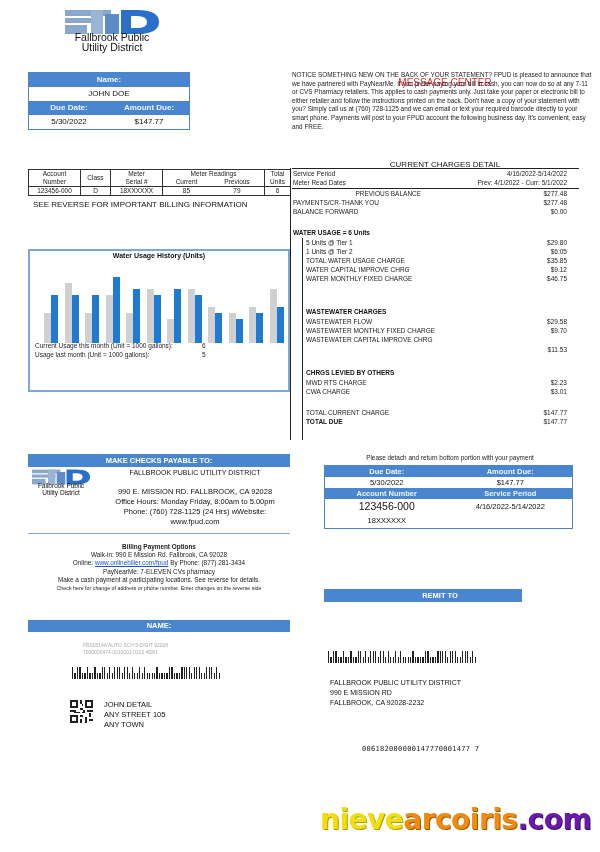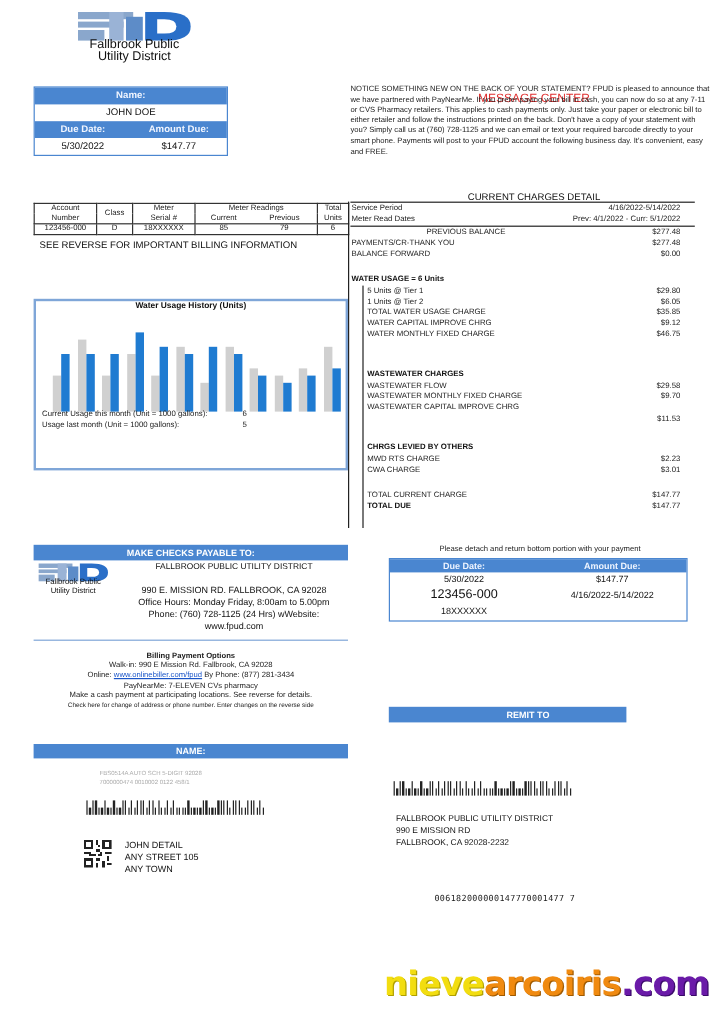--- a/index.html
+++ b/index.html
@@ -330,20 +330,24 @@
 
 <div class="abs detach">Please detach and return bottom portion with your payment</div>
 <div class="abs remit-box">
   <div class="r h">
     <div>Due Date:</div>
     <div>Amount Due:</div>
   </div>
   <div class="r v">
     <div>5/30/2022</div>
     <div>$147.77</div>
+  </div>
+  <div class="r h">
+    <div>Account Number</div>
+    <div>Service Period</div>
   </div>
   <div class="r">
     <div class="v big">123456-000</div>
     <div class="v mid">4/16/2022-5/14/2022</div>
   </div>
   <div class="r v" style="height:14px;line-height:14px">
     <div>18XXXXXX</div>
     <div></div>
   </div>
 </div>

